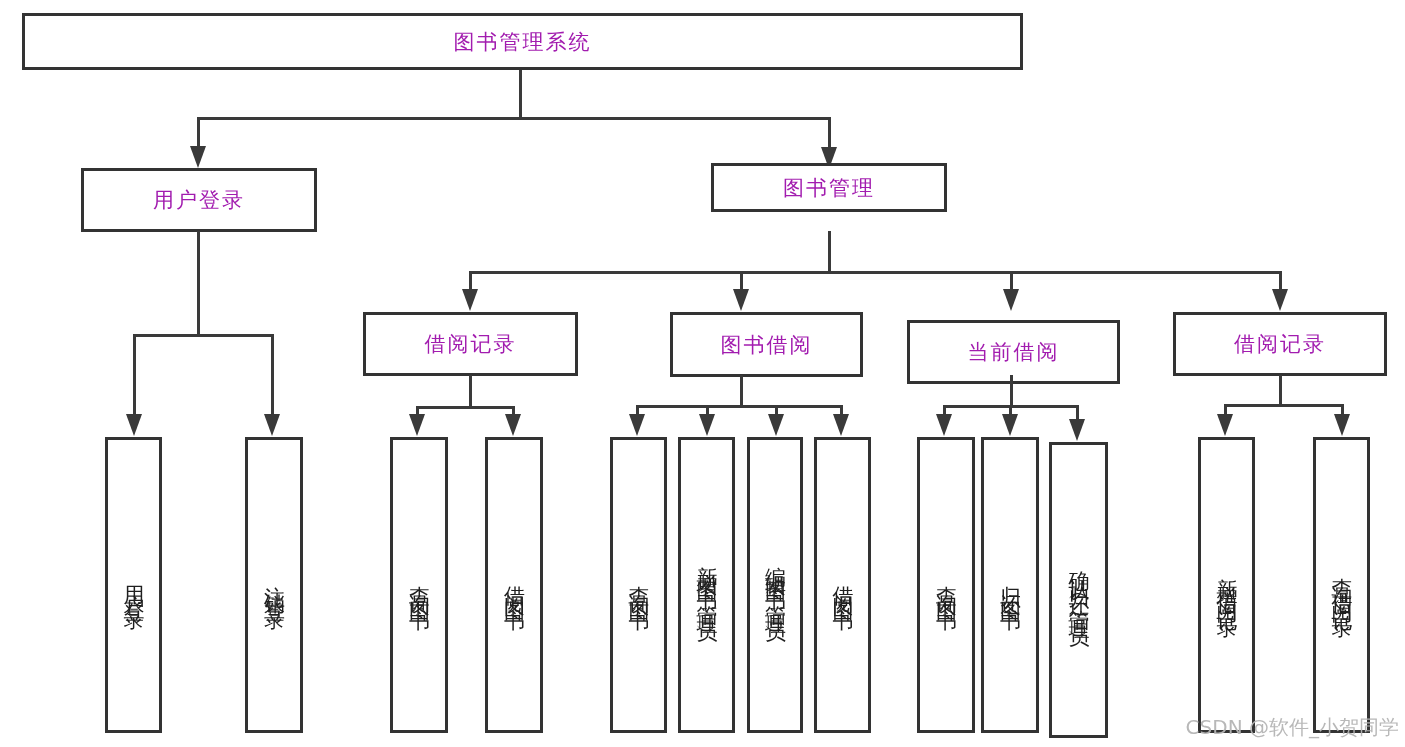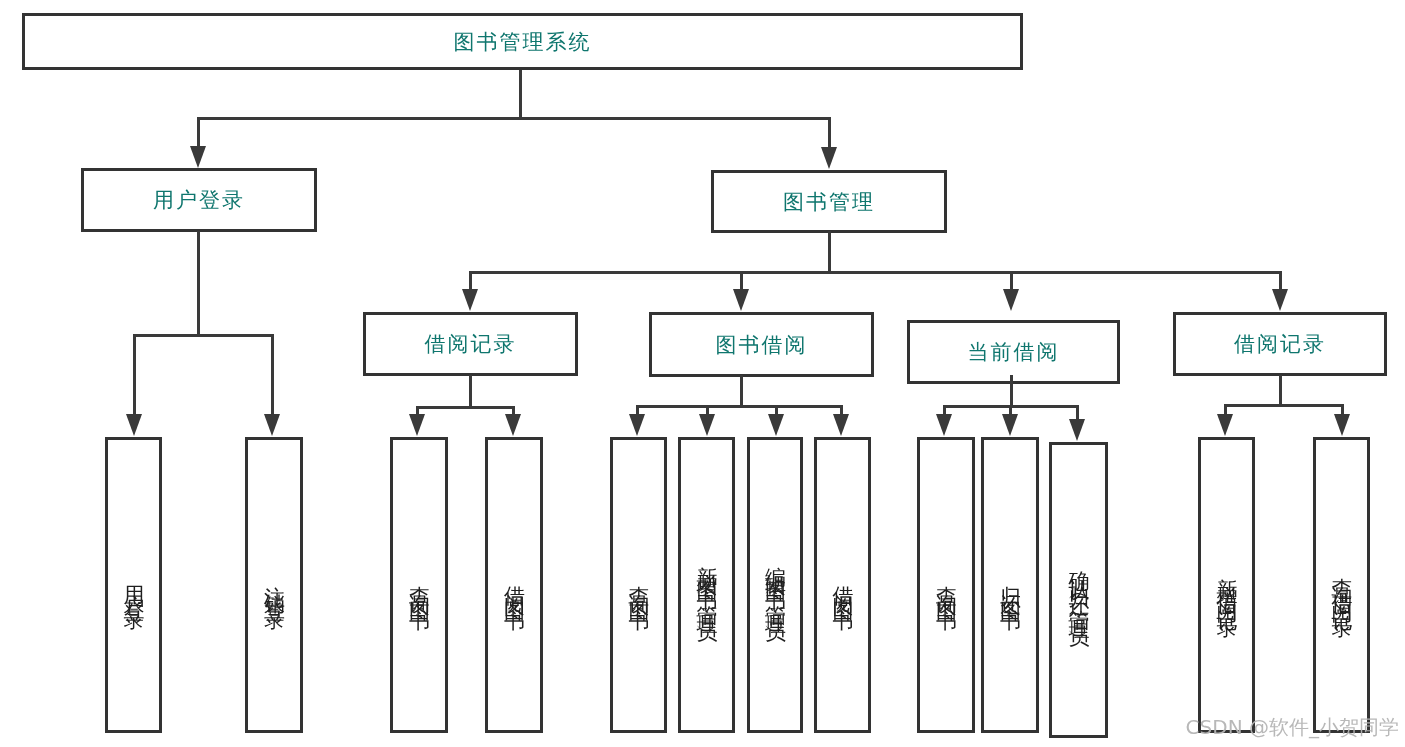--- a/index.html
+++ b/index.html
@@ -18,21 +18,21 @@
     box-sizing: border-box;
     background: #ffffff;
     border: 3px solid #333333;
     display: flex;
     align-items: center;
     justify-content: center;
   }
   .node span {
     font-size: 21px;
     letter-spacing: 2px;
-    color: #0f766e;
+    color: #a21caf;
     white-space: nowrap;
   }
   .leaf span {
     writing-mode: vertical-rl;
     text-orientation: mixed;
     font-size: 21px;
     letter-spacing: 8px;
     color: #1f1f1f;
     line-height: 1;
   }
@@ -69,21 +69,21 @@
   <div class="vl" style="left:519px;top:70px;height:49px"></div>
   <div class="hl" style="left:197px;top:117px;width:634px"></div>
   <div class="vl" style="left:197px;top:117px;height:34px"></div>
   <div class="vl" style="left:828px;top:117px;height:34px"></div>
   <div class="arrow" style="left:190px;top:146px"></div>
   <div class="arrow" style="left:821px;top:147px"></div>
 
   <div class="node" style="left:81px;top:168px;width:236px;height:64px">
     <span>用户登录</span>
   </div>
-  <div class="node" style="left:711px;top:170px;width:236px;height:63px">
+  <div class="node" style="left:711px;top:163px;width:236px;height:49px">
     <span>图书管理</span>
   </div>
 
   <div class="vl" style="left:197px;top:231px;height:105px"></div>
   <div class="hl" style="left:133px;top:334px;width:141px"></div>
   <div class="vl" style="left:133px;top:334px;height:84px"></div>
   <div class="vl" style="left:271px;top:334px;height:84px"></div>
   <div class="arrow" style="left:126px;top:414px"></div>
   <div class="arrow" style="left:264px;top:414px"></div>
 
@@ -94,21 +94,21 @@
   <div class="vl" style="left:1010px;top:271px;height:22px"></div>
   <div class="vl" style="left:1279px;top:271px;height:22px"></div>
   <div class="arrow" style="left:462px;top:289px"></div>
   <div class="arrow" style="left:733px;top:289px"></div>
   <div class="arrow" style="left:1003px;top:289px"></div>
   <div class="arrow" style="left:1272px;top:289px"></div>
 
   <div class="node" style="left:363px;top:312px;width:215px;height:64px">
     <span>借阅记录</span>
   </div>
-  <div class="node" style="left:649px;top:312px;width:225px;height:65px">
+  <div class="node" style="left:670px;top:312px;width:193px;height:65px">
     <span>图书借阅</span>
   </div>
   <div class="node" style="left:907px;top:320px;width:213px;height:64px">
     <span>当前借阅</span>
   </div>
   <div class="node" style="left:1173px;top:312px;width:214px;height:64px">
     <span>借阅记录</span>
   </div>
 
   <div class="vl" style="left:469px;top:375px;height:33px"></div>

